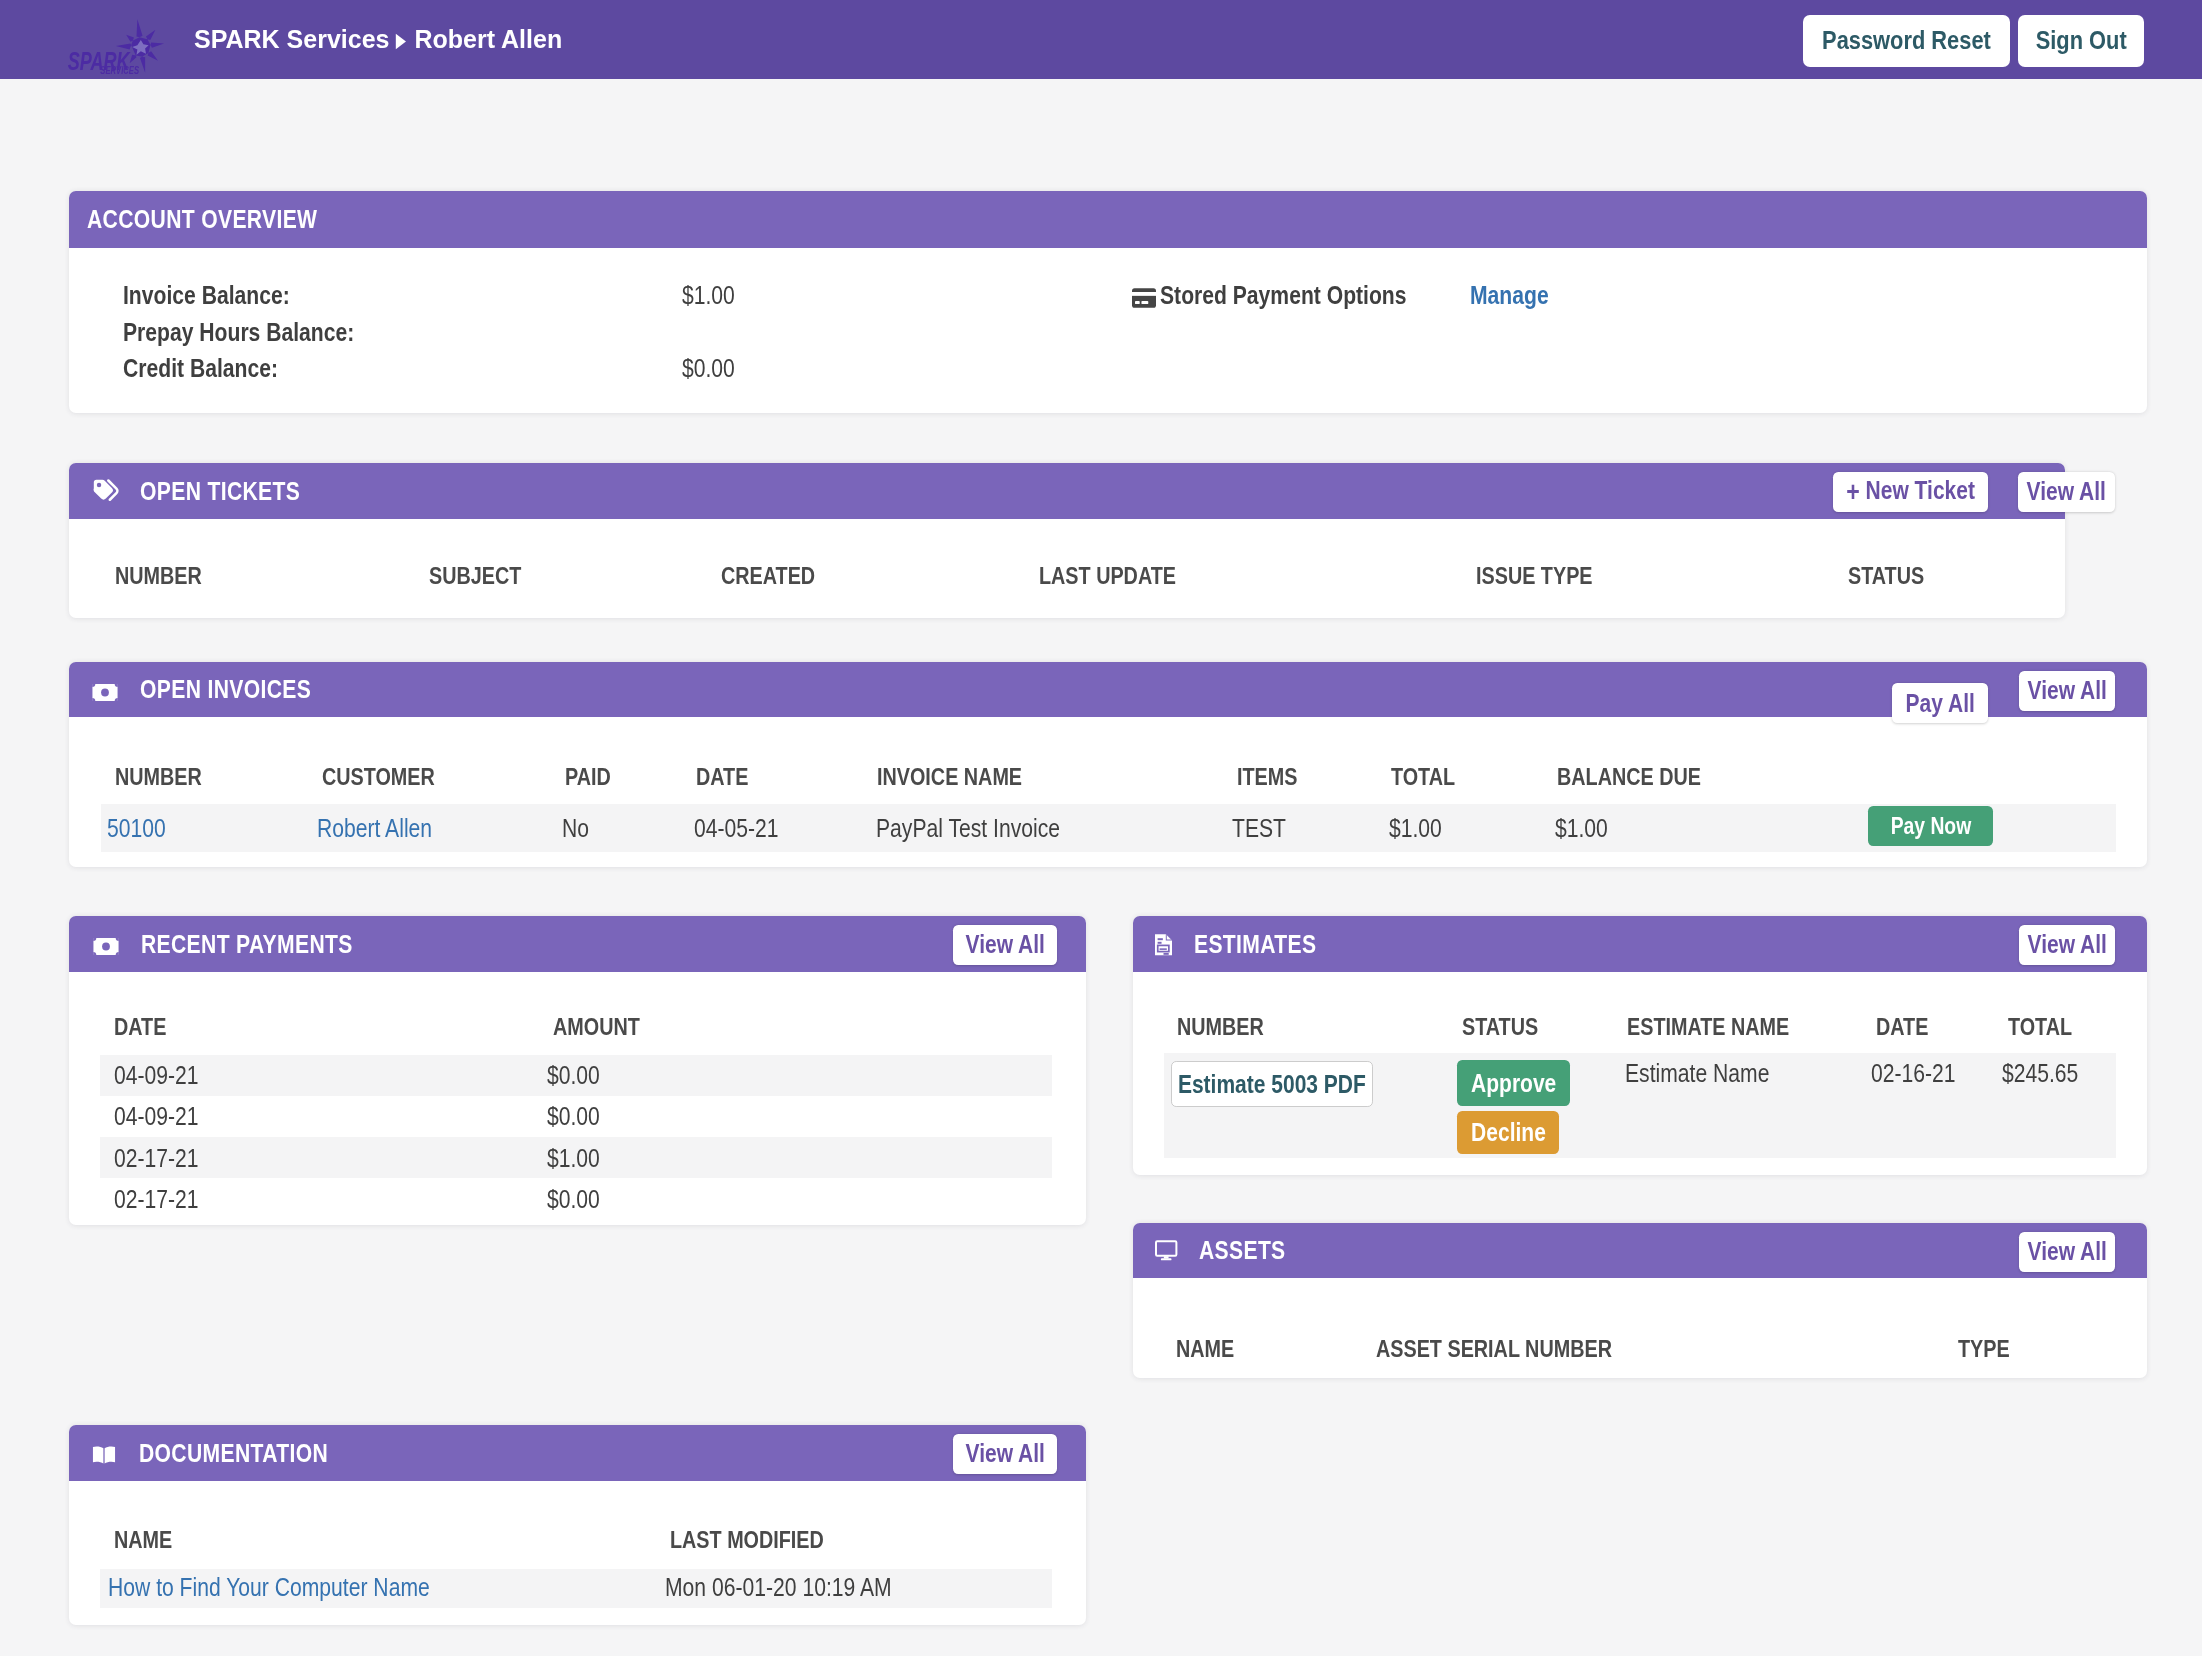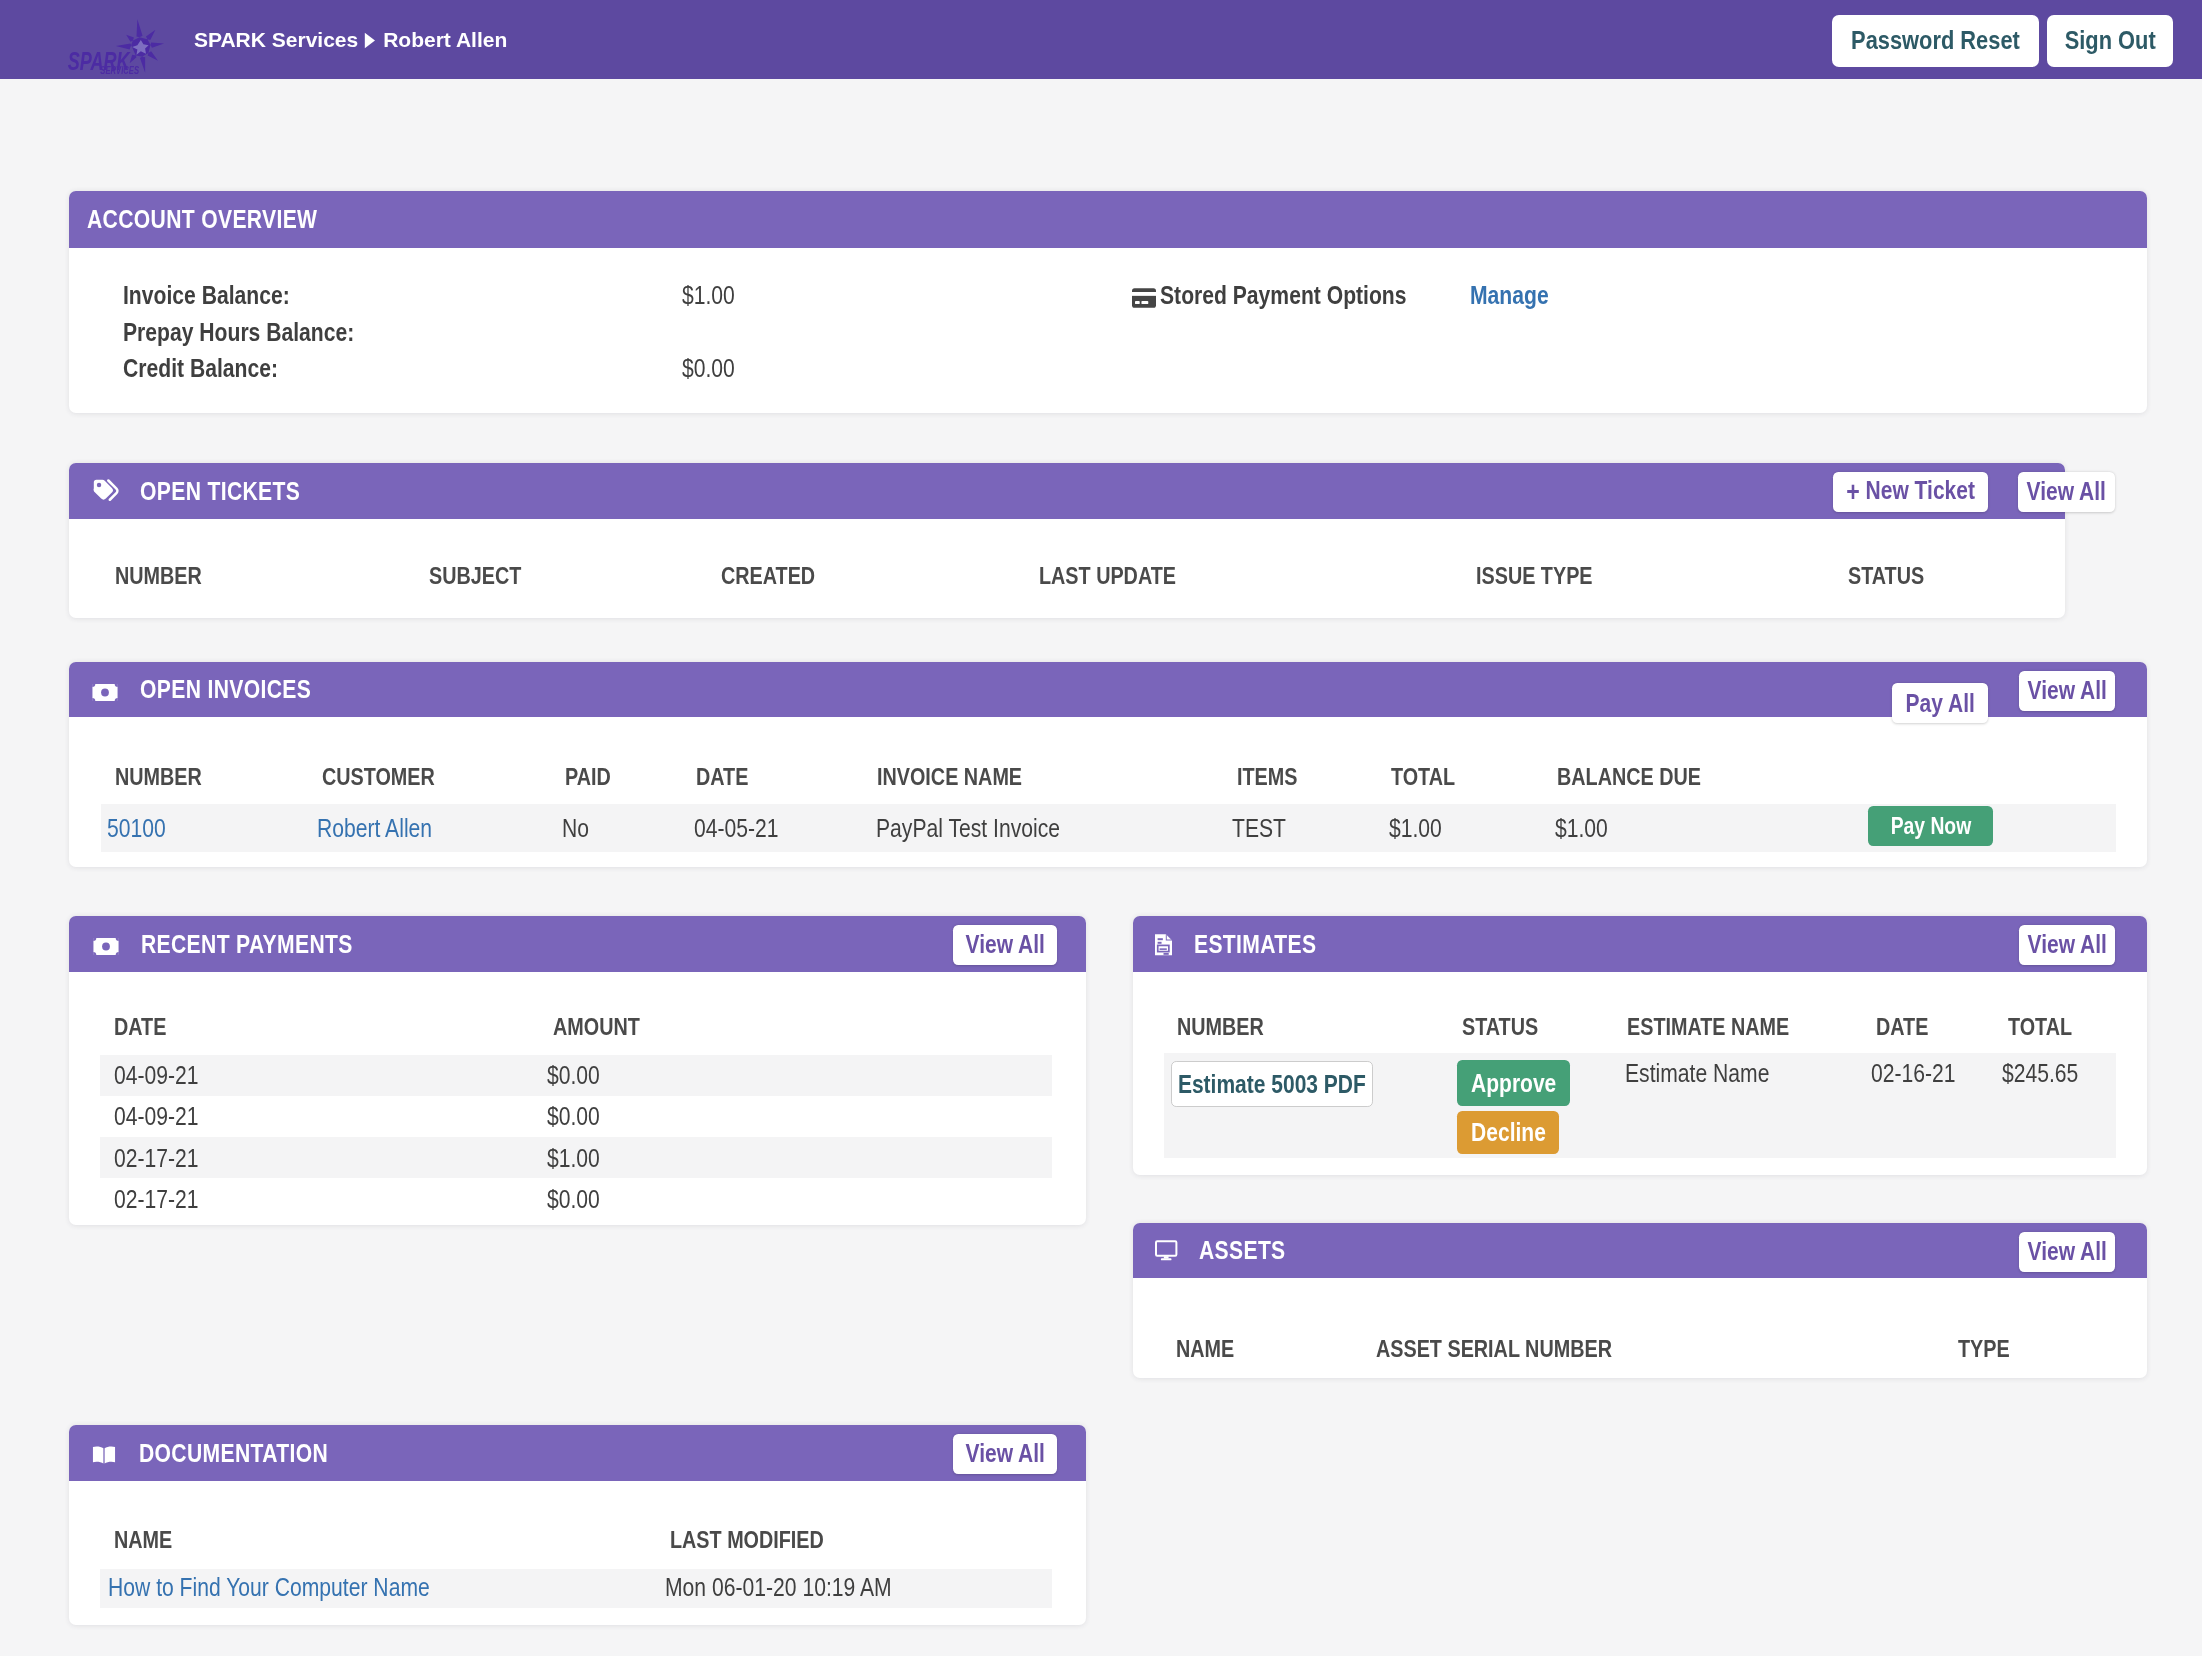--- a/index.html
+++ b/index.html
@@ -1,22 +1,22 @@
 <!DOCTYPE html>
 <html style="font-size:13.8px"><head>
 <meta charset="utf-8">
 <style>
   * { margin:0; padding:0; box-sizing:border-box; }
   html,body { width:2203px; height:1656px; }
   body { background:#f5f5f6; font-family:"Liberation Sans", sans-serif; position:relative; overflow:hidden; }
   .abs { position:absolute; }
   
   .nav { position:absolute; left:0; top:0; width:2203px; height:79px; background:#5d49a0; }
-  .brand { position:absolute; left:194px; top:0; height:78px; line-height:79px; color:#fff; font-size:21px; font-weight:bold; }
-  .navbtn { position:absolute; top:14.6px; height:52px; background:#fff; border-radius:6.9px; color:#2d5a66; font-size:26px; font-weight:bold; display:flex; align-items:center; justify-content:center;margin-left:29px; }
+  .brand { position:absolute; left:194px; top:0; height:78px; line-height:79px; color:#fff; font-size:25px; font-weight:bold; }
+  .navbtn { position:absolute; top:14.6px; height:52px; background:#fff; border-radius:6.9px; color:#2d5a66; font-size:26px; font-weight:bold; display:flex; align-items:center; justify-content:center; }
   .tx { display:inline-block; transform:scaleX(0.84); transform-origin:50% 50%; font-style:normal; white-space:nowrap; }
   
   .card { position:absolute; background:#fff; border-radius:6.9px; box-shadow:0 0.9px 5.2px rgba(50,50,70,0.10); }
   .chdr { position:absolute; left:0; top:0; width:100%; background:#7a65ba; border-radius:6.9px 6.9px 0 0; }
   .ctitle { position:absolute; color:#fff; font-size:25px; font-weight:bold; letter-spacing:0.4px; white-space:nowrap; transform:scaleX(0.845); transform-origin:0 50%; }
   .hbtn { position:absolute; background:#fff; border-radius:5.2px; color:#6a51a5; font-size:25px; font-weight:bold; height:40px; box-shadow:0 0.9px 2.6px rgba(0,0,0,0.18); display:flex; align-items:center; justify-content:center; }
   .th { position:absolute; color:#4a4a4a; font-size:23px; font-weight:bold; white-space:nowrap; transform:scaleX(0.86); transform-origin:0 50%; }
   .td { position:absolute; color:#3f3f3f; font-size:25px; white-space:nowrap; transform:scaleX(0.845); transform-origin:0 50%; }
   .lbl { position:absolute; color:#3f3f3f; font-size:25px; font-weight:bold; white-space:nowrap; transform:scaleX(0.845); transform-origin:0 50%; }
   .link { color:#3572b0; text-decoration:none; }

